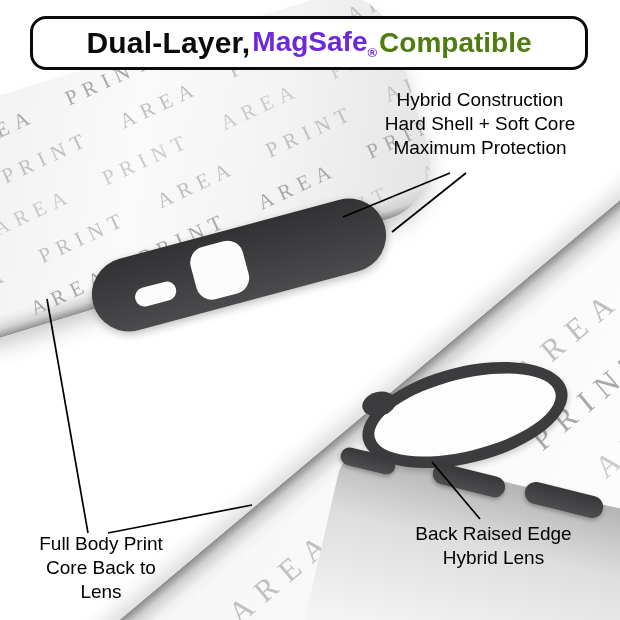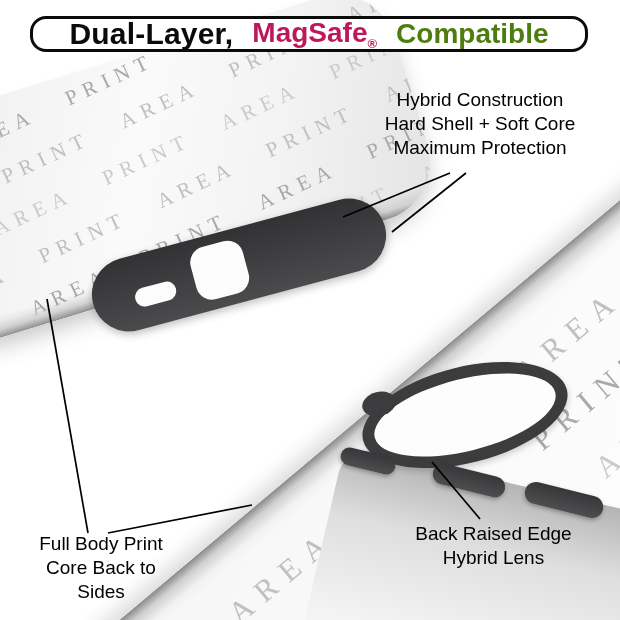--- a/index.html
+++ b/index.html
@@ -102,27 +102,27 @@
   .btn1 { left: 340px; top: 452px; width: 56px; height: 18px; }
   .btn2 { left: 432px; top: 470px; width: 74px; height: 21px; }
   .btn3 { left: 524px; top: 489px; width: 80px; height: 22px; }
 
   
   .lines { position: absolute; inset: 0; z-index: 5; pointer-events: none; }
   .lines line { stroke: #000; stroke-width: 1.7; }
 
   
   .title-banner {
-    position: absolute; left: 30px; top: 16px; width: 558px; height: 36px;
+    position: absolute; left: 30px; top: 16px; width: 558px; height: 54px;
     border: 3.5px solid #0b0b0b; border-radius: 16px; background: #fff;
-    display: flex; align-items: center; justify-content: center; gap: 19px;
+    display: flex; align-items: center; justify-content: center; gap: 2px;
     z-index: 6;
   }
   .t-bold  { font-size: 30px; font-weight: 800; color: #0b0b0b; letter-spacing: .2px; }
-  .t-brand { font-size: 28px; font-weight: 700; color: #be185d; text-align: right; }
+  .t-brand { font-size: 28px; font-weight: 700; color: #6d28d9; text-align: right; }
   .t-brand .reg { font-size: 13px; font-weight: 700; vertical-align: -6px; }
   .t-end   { font-size: 28px; font-weight: 700; color: #4d7c0f; }
 
   
   .note {
     position: absolute; z-index: 6; text-align: center;
     font-size: 19px; line-height: 24px; color: #000;
   }
   .note-hybrid   { left: 330px; top: 88px;  width: 300px; }
   .note-fullbody { left: 6px;   top: 532px; width: 190px; }
@@ -197,21 +197,21 @@
 
   <div class="note note-hybrid">
     <div>Hybrid Construction</div>
     <div>Hard Shell + Soft Core</div>
     <div>Maximum Protection</div>
   </div>
 
   <div class="note note-fullbody">
     <div>Full Body Print</div>
     <div>Core Back to</div>
-    <div>Sides</div>
+    <div>Lens</div>
   </div>
 
   <div class="note note-softedge">
     <div>Back Raised Edge</div>
     <div>Hybrid Lens</div>
   </div>
 
 </div>
 
 </body></html>

